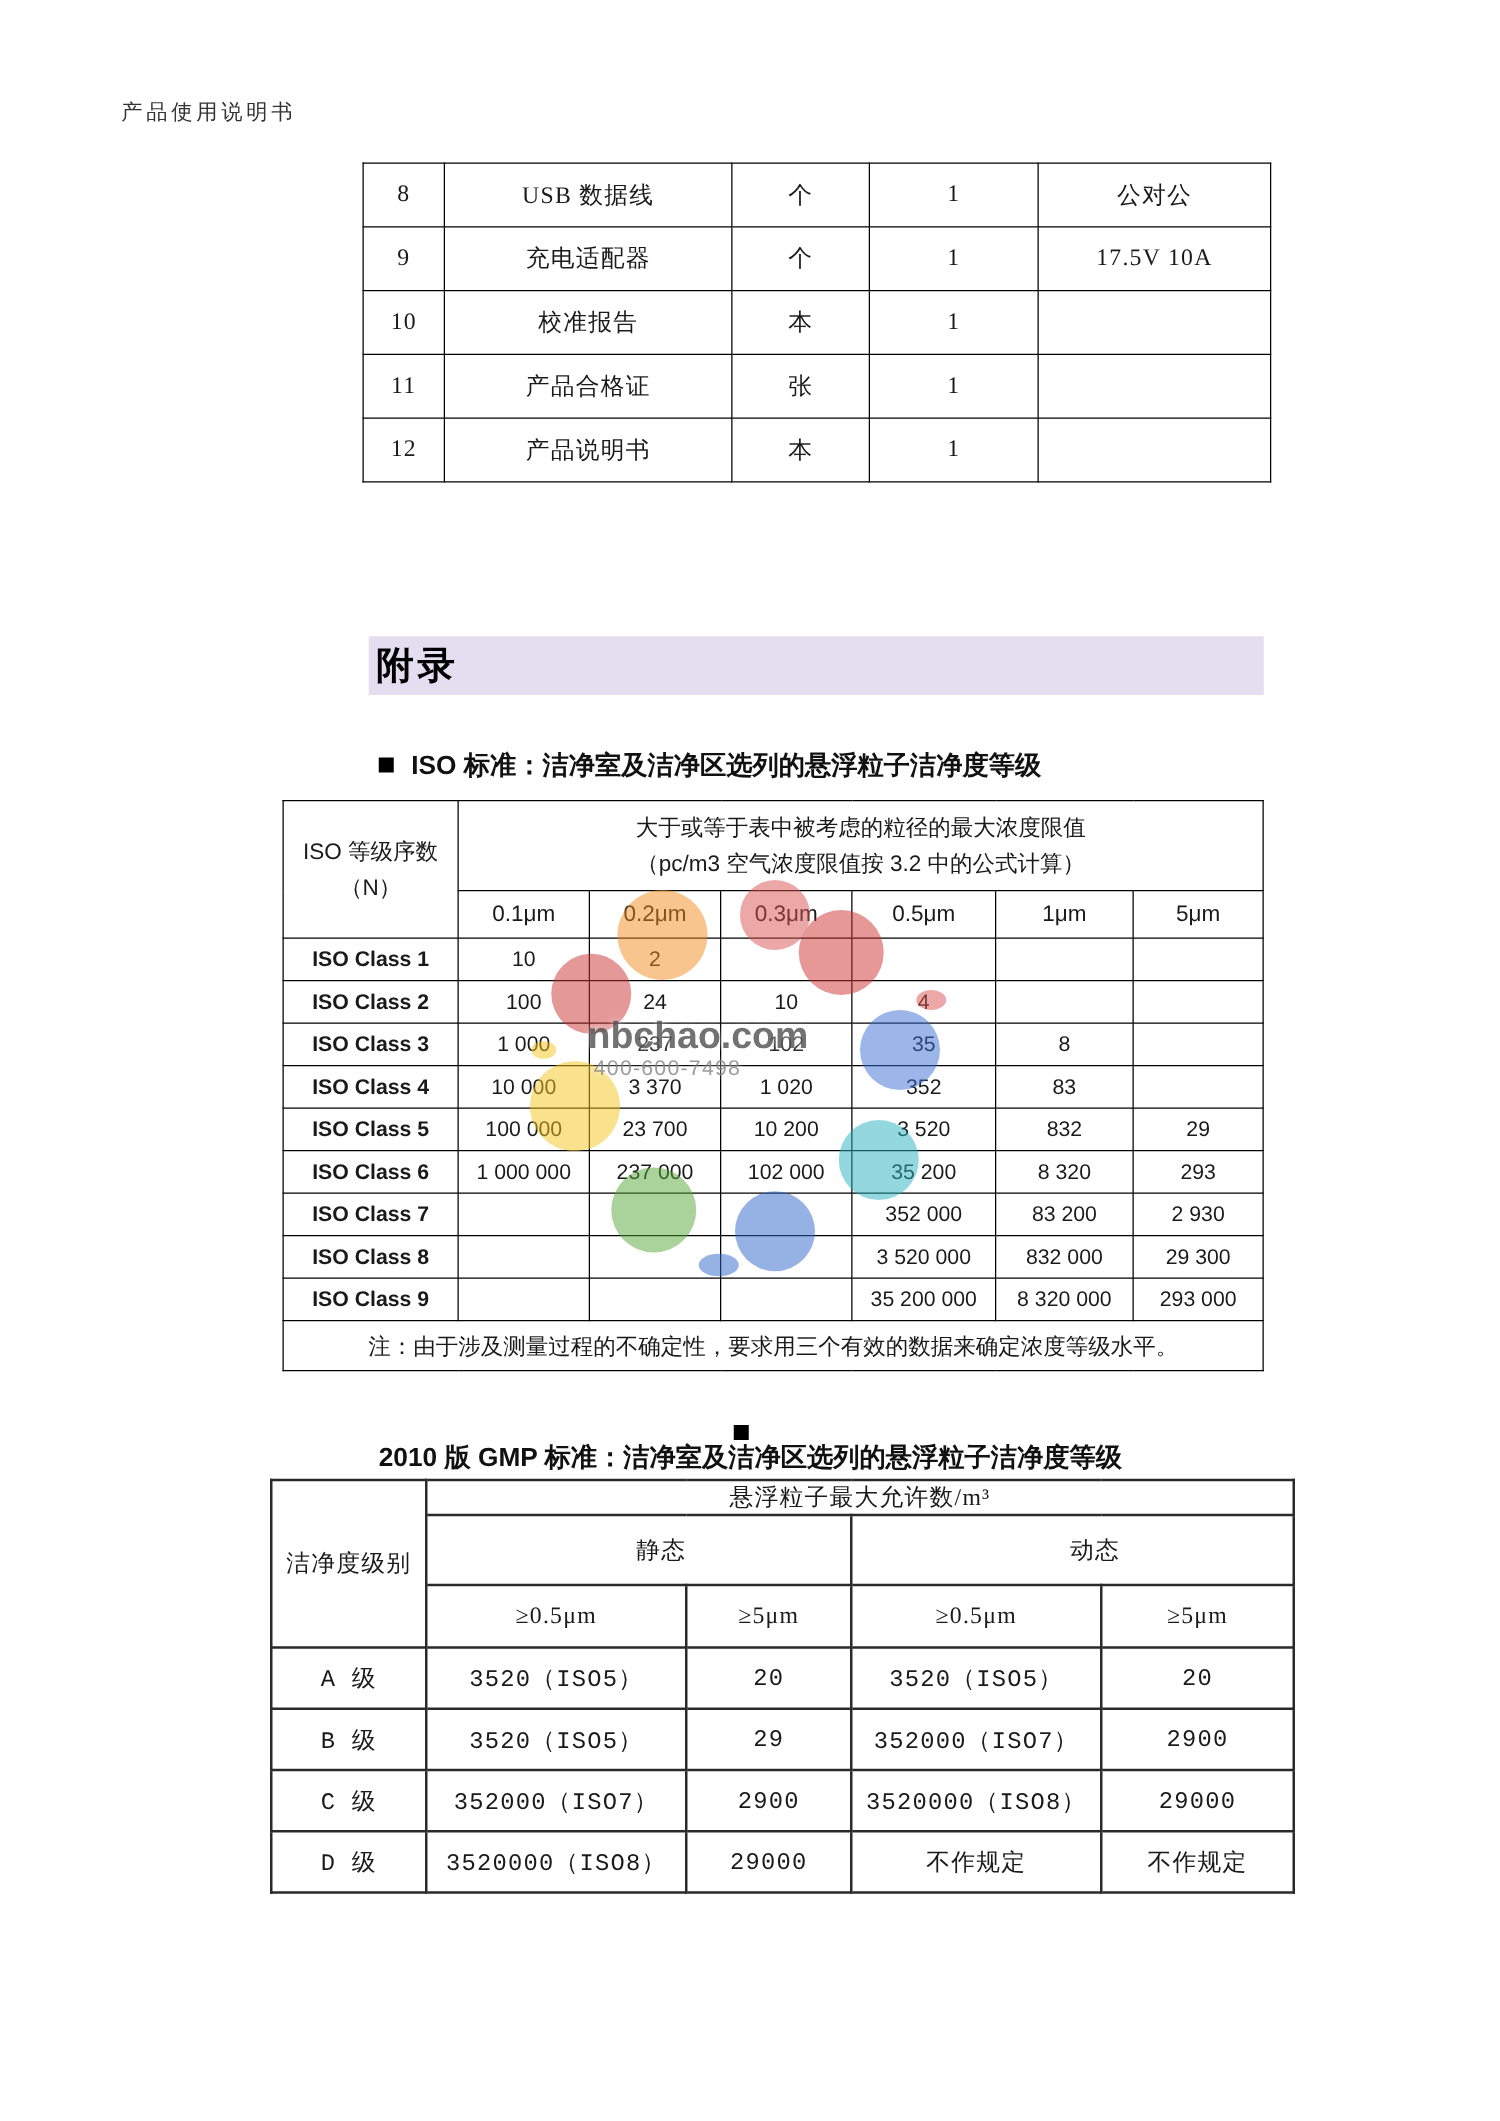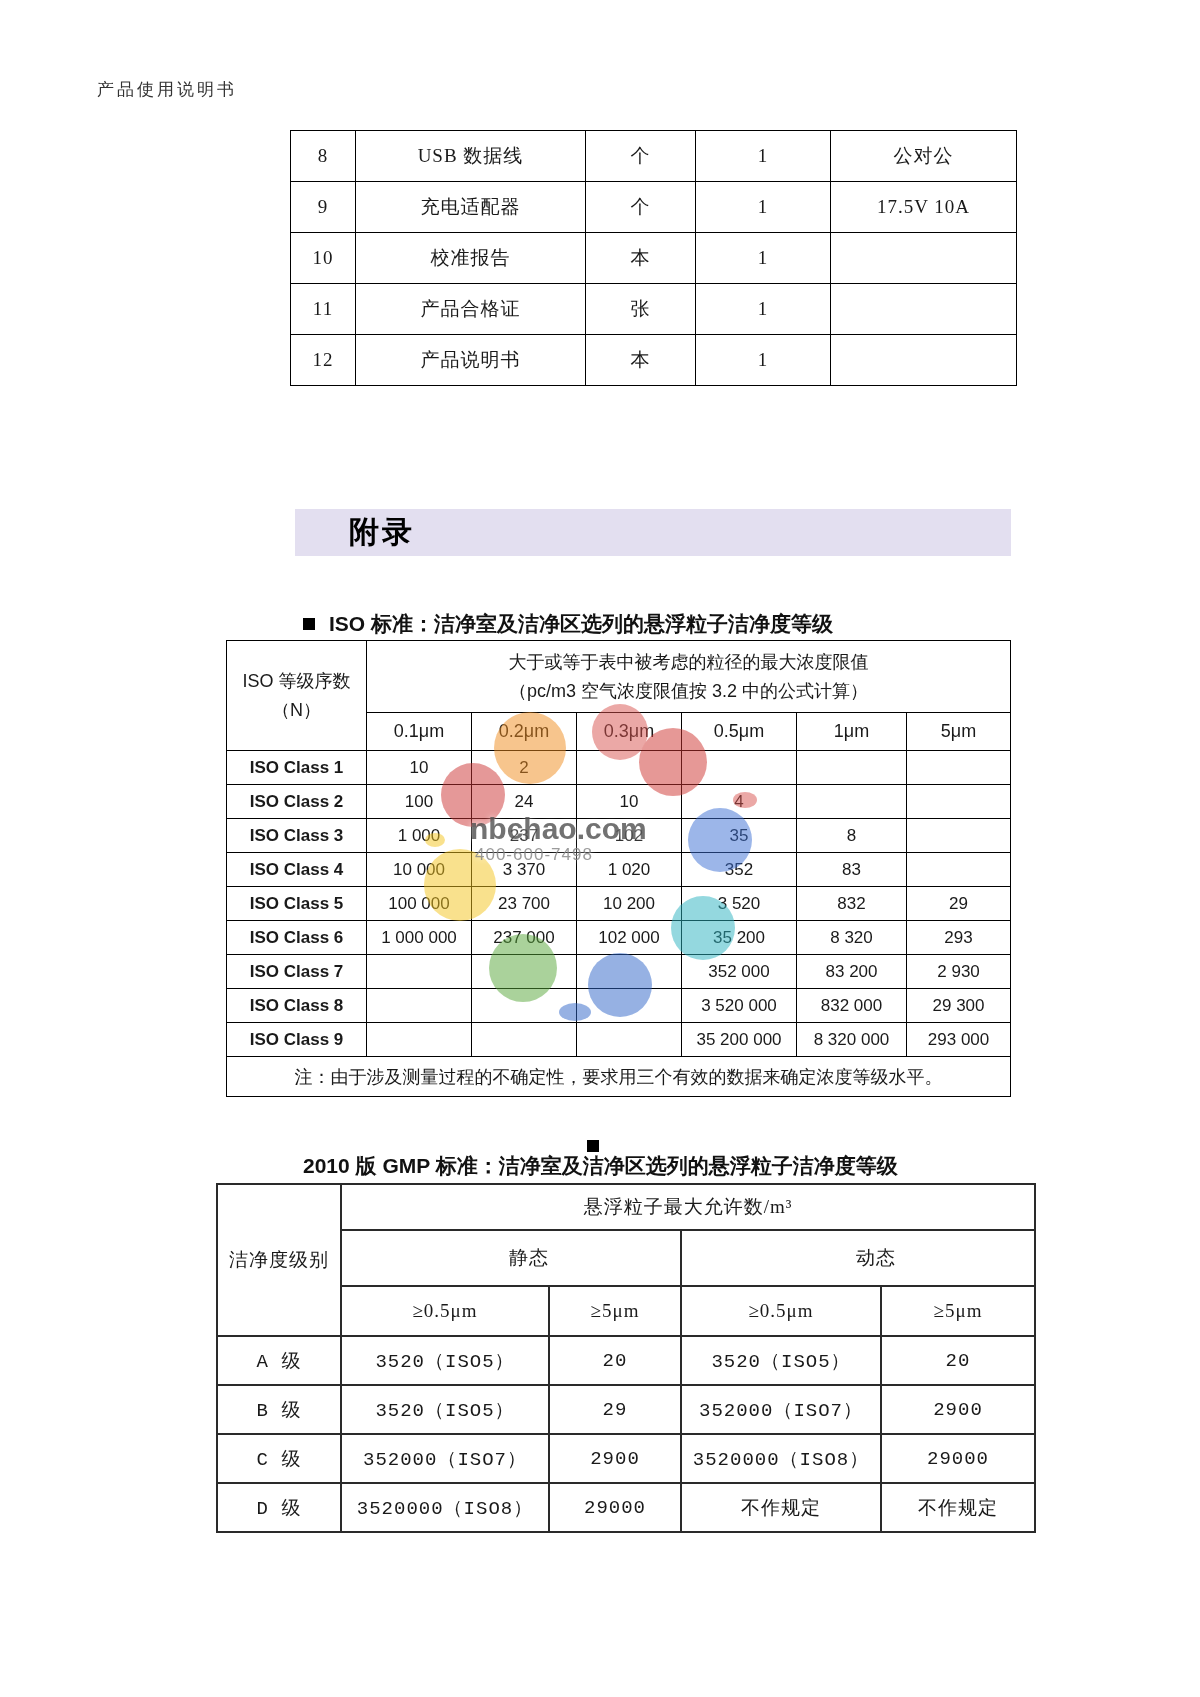--- a/index.html
+++ b/index.html
@@ -18,47 +18,47 @@
   .acc-table { position:absolute; left:290px; top:130px; width:726px; font-size:19px; }
   .acc-table td { height:51px; letter-spacing:1px; }
 
   
   .appendix-band {
     position:absolute; left:295px; top:509px; width:716px; height:47px;
     background:#e3dff0; display:flex; align-items:center;
   }
   .appendix-title {
     font-family:"Liberation Sans","DejaVu Sans",sans-serif; font-weight:bold;
-    font-size:30px; color:#000; padding-left:6px; letter-spacing:3px;margin-left:48px;
+    font-size:30px; color:#000; padding-left:6px; letter-spacing:3px;
   }
 
   .section-heading {
     position:absolute; display:flex; align-items:center; font-weight:bold;
     font-size:21px; font-family:"Liberation Sans","DejaVu Sans",sans-serif; color:#111;
     white-space:nowrap;
   }
-  .sh1 { left:303px; top:598px;margin-top:12px; }
+  .sh1 { left:303px; top:598px; }
   .sh2 { left:303px; top:1140px;flex-direction:column; }
   .bullet { width:12px; height:12px; background:#000; display:inline-block; margin-right:14px; flex:0 0 auto; }
 
   
   .iso-table {
     position:absolute; left:226px; top:640px; width:784px;
     font-family:"Liberation Sans","DejaVu Sans",sans-serif; font-size:17px; z-index:1;
   }
   .iso-table .hdr1 td { height:72px; font-size:18px; line-height:1.6; }
   .iso-table .hdr2 td { height:38px; font-size:18px; }
   .iso-table .drow td { height:34px; }
   .iso-table .class-cell { font-weight:bold; }
   .iso-table .note-row td { height:40px; font-size:18px; font-family:"Liberation Serif","DejaVu Serif",serif; }
 
   
   .gmp-table { position:absolute; left:216px; top:1183px; width:818px; font-size:19px; z-index:1; }
   .gmp-table td { border:2px solid #2a2a2a; letter-spacing:1px; }
-  .gmp-table .g-h1 td { height:46px; }
+  .gmp-table .g-h1 td { height:28px; }
   .gmp-table .g-h2 td { height:56px;padding-left:36px; }
   .gmp-table .g-h3 td { height:50px; }
   .gmp-table .g-row td { height:49px;font-family:Liberation Mono, monospace; }
 
   
   .watermark { position:absolute; left:415px; top:690px; width:370px; height:350px; pointer-events:none; z-index:3; }
   .wm-svg { position:absolute; left:0; top:0; opacity:.5; }
   .wm-brand {
     position:absolute; left:50%; top:62px; transform:translateX(-50%);
     font-family:"DejaVu Sans","Liberation Sans",sans-serif; font-weight:bold;

